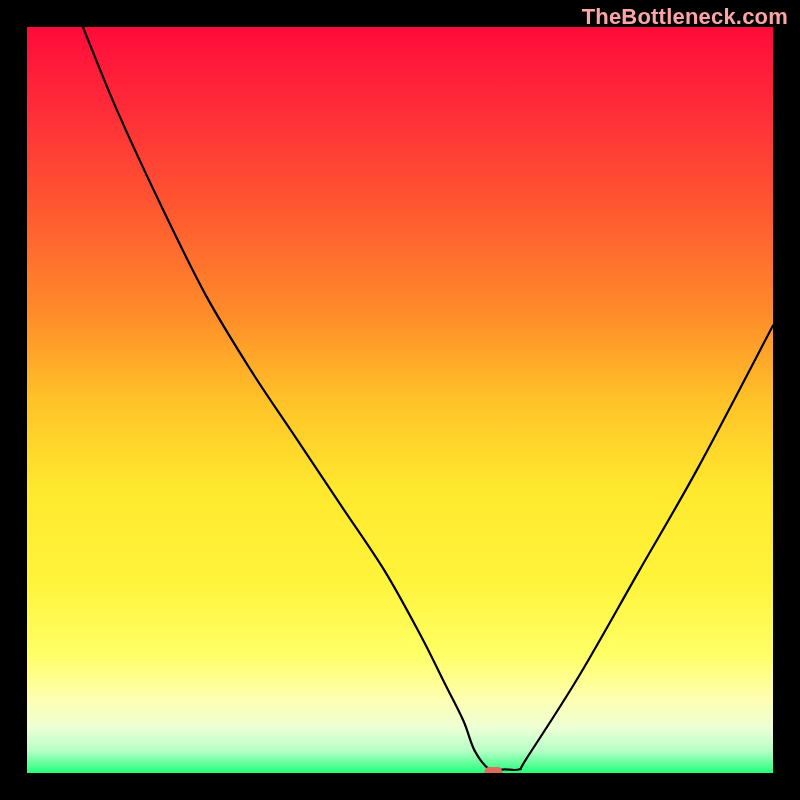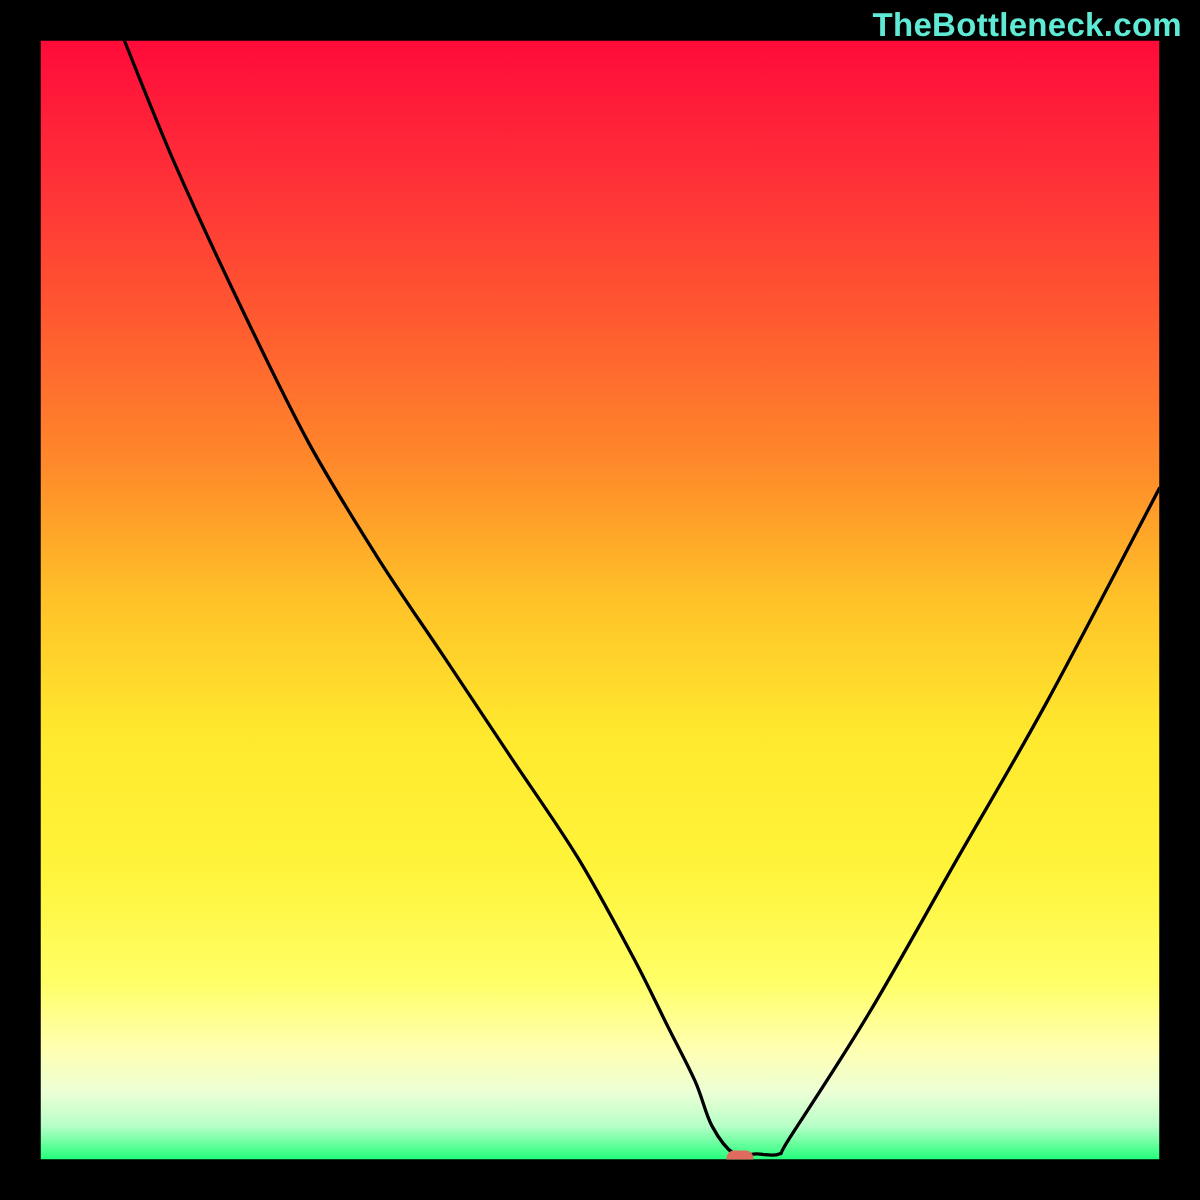--- a/index.html
+++ b/index.html
@@ -10,21 +10,21 @@
     height: 800px;
     background: #000;
   }
   .watermark {
     position: absolute;
     top: 4px;
     right: 12px;
     font-family: Arial, Helvetica, sans-serif;
     font-size: 22px;
     font-weight: 600;
-    color: #5eead4;
+    color: #fca5a5;
     letter-spacing: 0.2px;
     z-index: 3;
   }
   .plot {
     position: absolute;
     left: 27px;
     top: 27px;
     width: 746px;
     height: 746px;
   }

